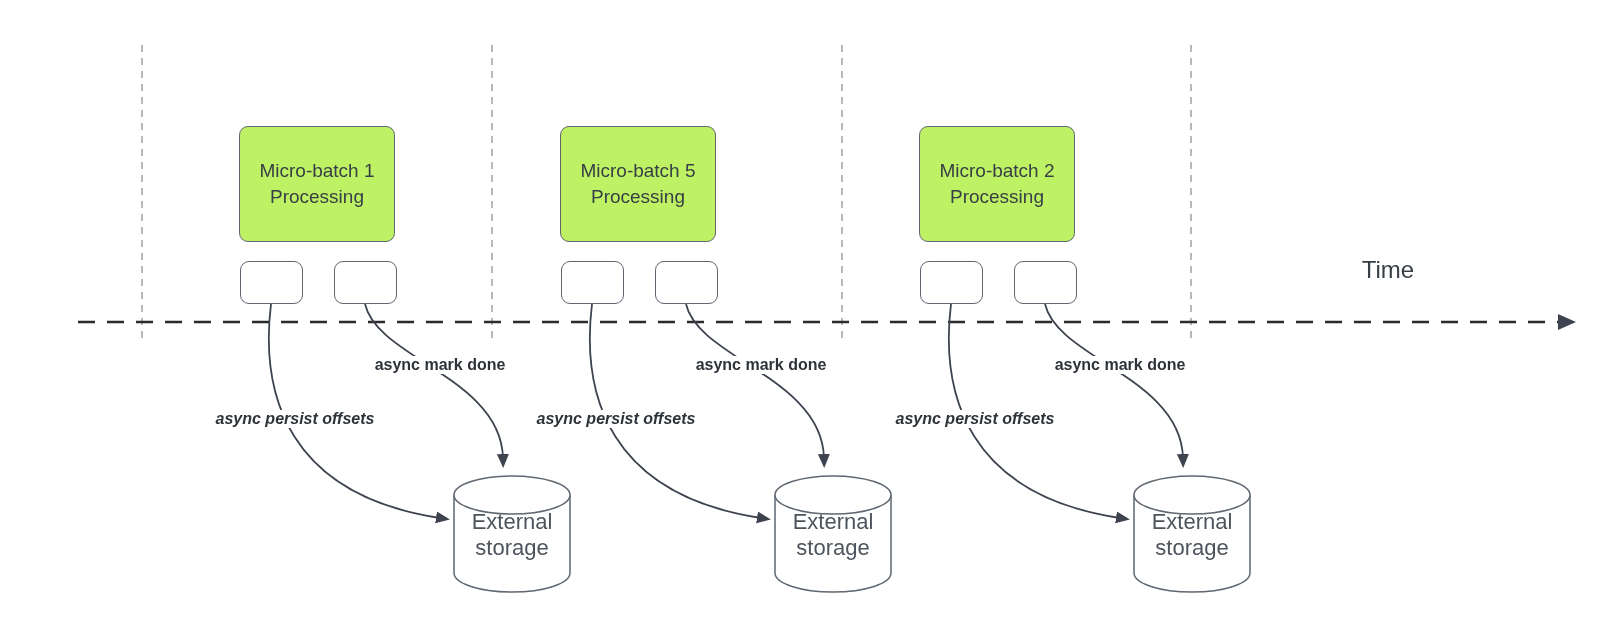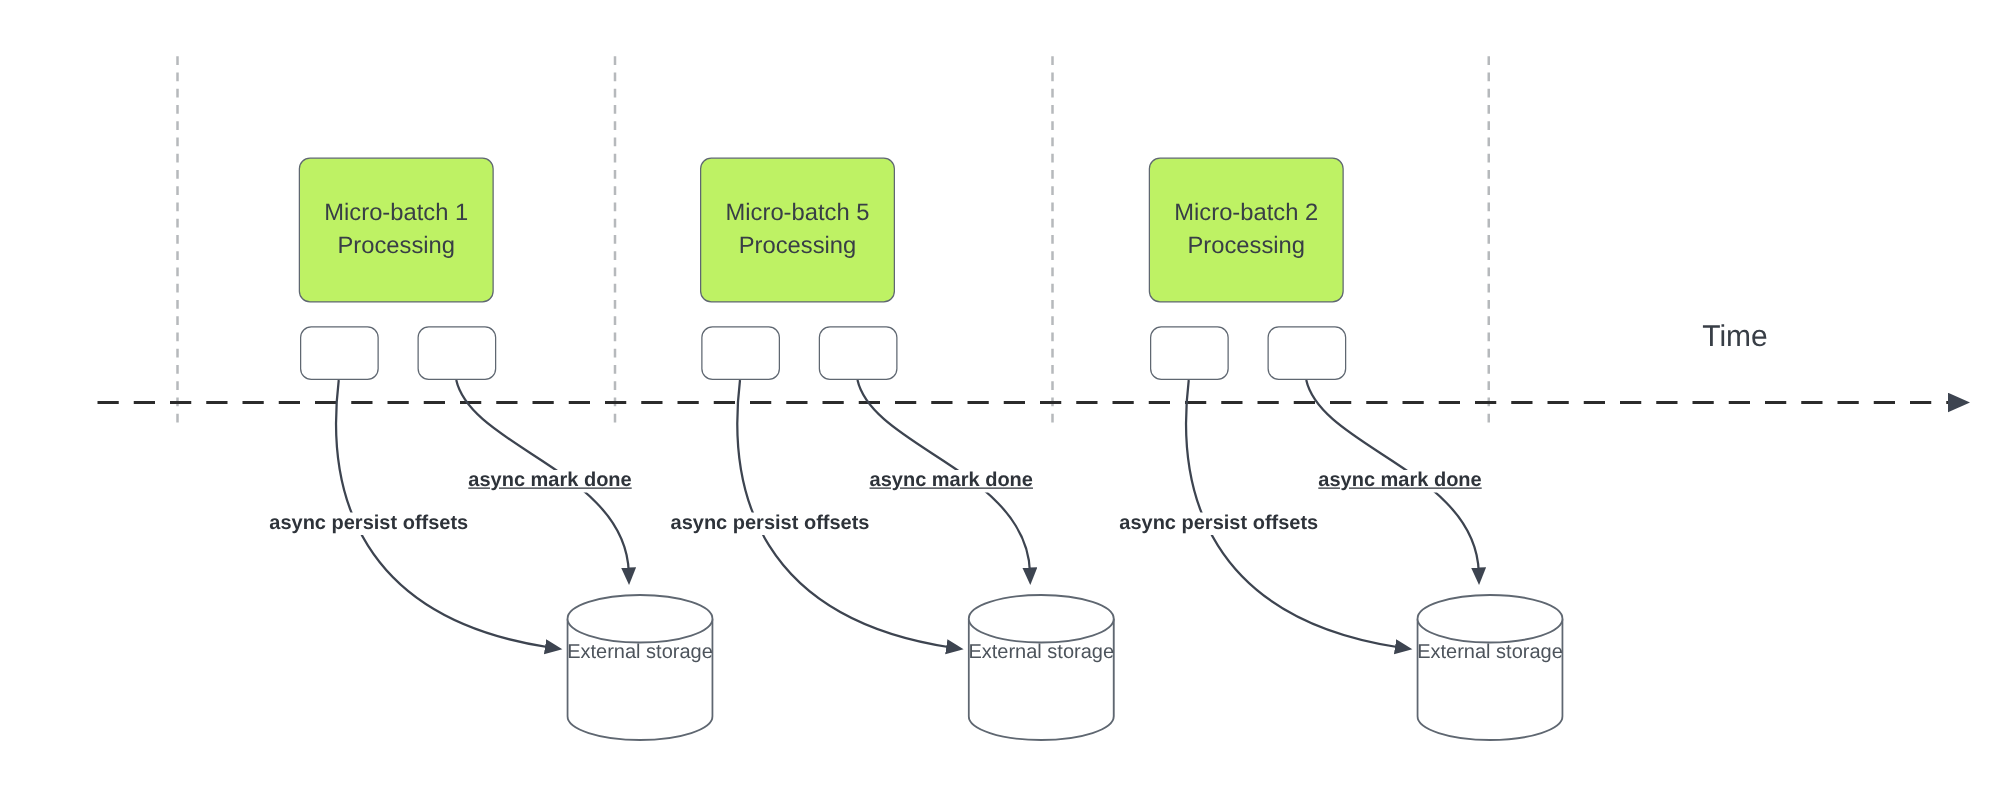--- a/index.html
+++ b/index.html
@@ -31,30 +31,30 @@
   .mini-b{left:calc(var(--c) + 17px);}
 
   .cylinder{
     position:absolute;top:475px;width:118px;height:118px;
     left:calc(var(--c) + 136px);
   }
   .cylinder svg{position:absolute;left:0;top:0;}
   .cyl-label{
     position:absolute;left:0;top:0;width:118px;height:118px;box-sizing:border-box;
     padding-top:34px;display:block;text-align:center;
-    font-size:16px;line-height:26px;color:#4d545c;
+    font-size:22px;line-height:26px;color:#4d545c;
   }
 
   .conn-label{
     position:absolute;background:#ffffff;padding:0 3px;
     font-size:16px;font-weight:700;color:#2e333a;text-align:center;white-space:nowrap;
     transform:translateX(-50%);
   }
-  .lbl-persist{top:410px;left:calc(var(--c) - 22px);}
-  .lbl-markdone{top:376px;left:calc(var(--c) + 123px);text-decoration:underline;}
+  .lbl-persist{top:410px;left:calc(var(--c) - 22px);font-style:italic;}
+  .lbl-markdone{top:356px;left:calc(var(--c) + 123px);}
 
   .time-label{
     position:absolute;left:1352px;top:256px;width:72px;text-align:center;
     font-size:24px;color:#383e46;
   }
 </style>
 </head>
 <body>
 
 <div id="canvas">

